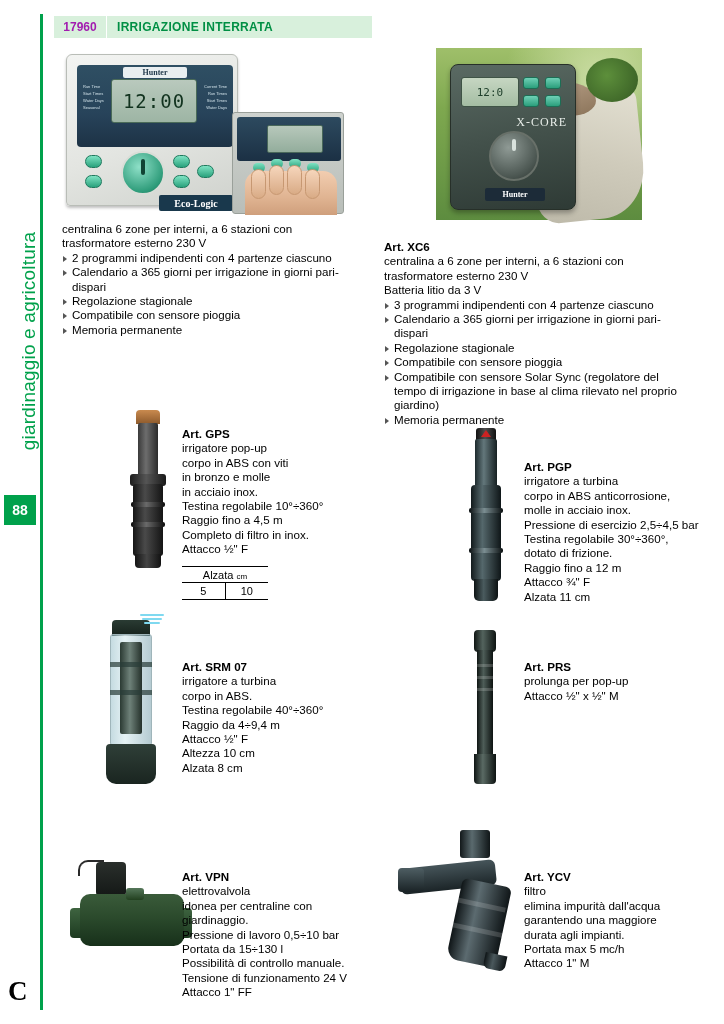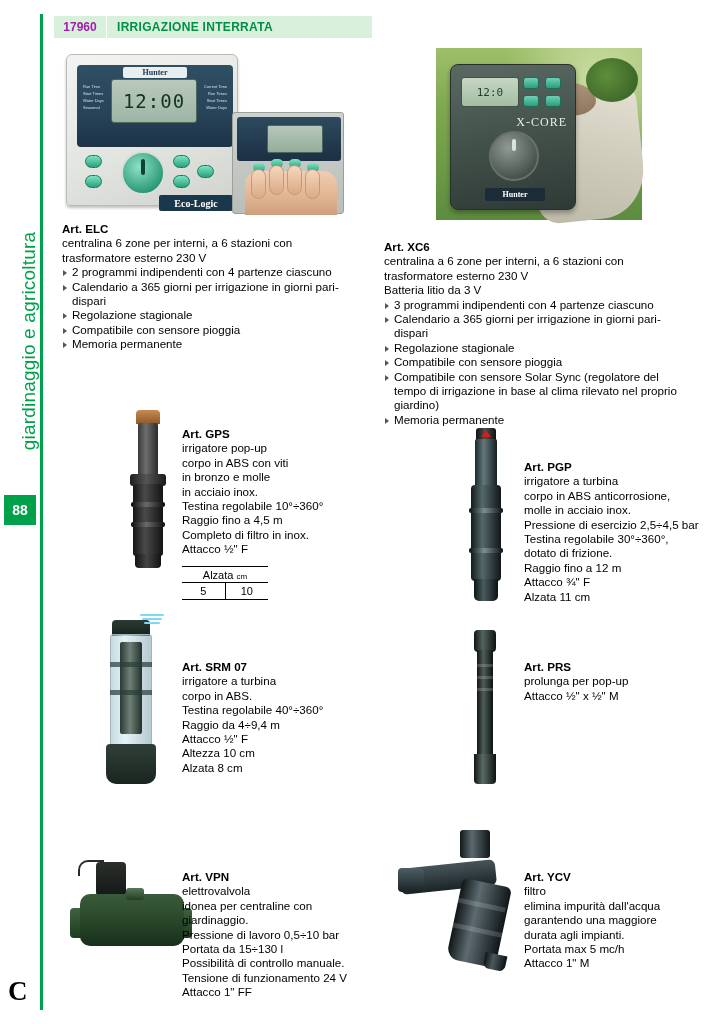--- a/index.html
+++ b/index.html
@@ -474,21 +474,20 @@
     <div class="hand-btn hb4"></div>
     <div class="hand-skin"></div>
     <div class="finger f1"></div>
     <div class="finger f2"></div>
     <div class="finger f3"></div>
     <div class="finger f4"></div>
   </div>
 </div>
 
 <div class="tb" id="elc-text" style="left:62px; top:222px; width:300px;">
-  <div class="art">Art. ELC</div>
   <div>centralina 6 zone per interni, a 6 stazioni con</div>
   <div>trasformatore esterno 230 V</div>
   <ul class="bul">
     <li>2 programmi indipendenti con 4 partenze ciascuno</li>
     <li>Calendario a 365 giorni per irrigazione in giorni pari-dispari</li>
     <li>Regolazione stagionale</li>
     <li>Compatibile con sensore pioggia</li>
     <li>Memoria permanente</li>
   </ul>
 </div>

